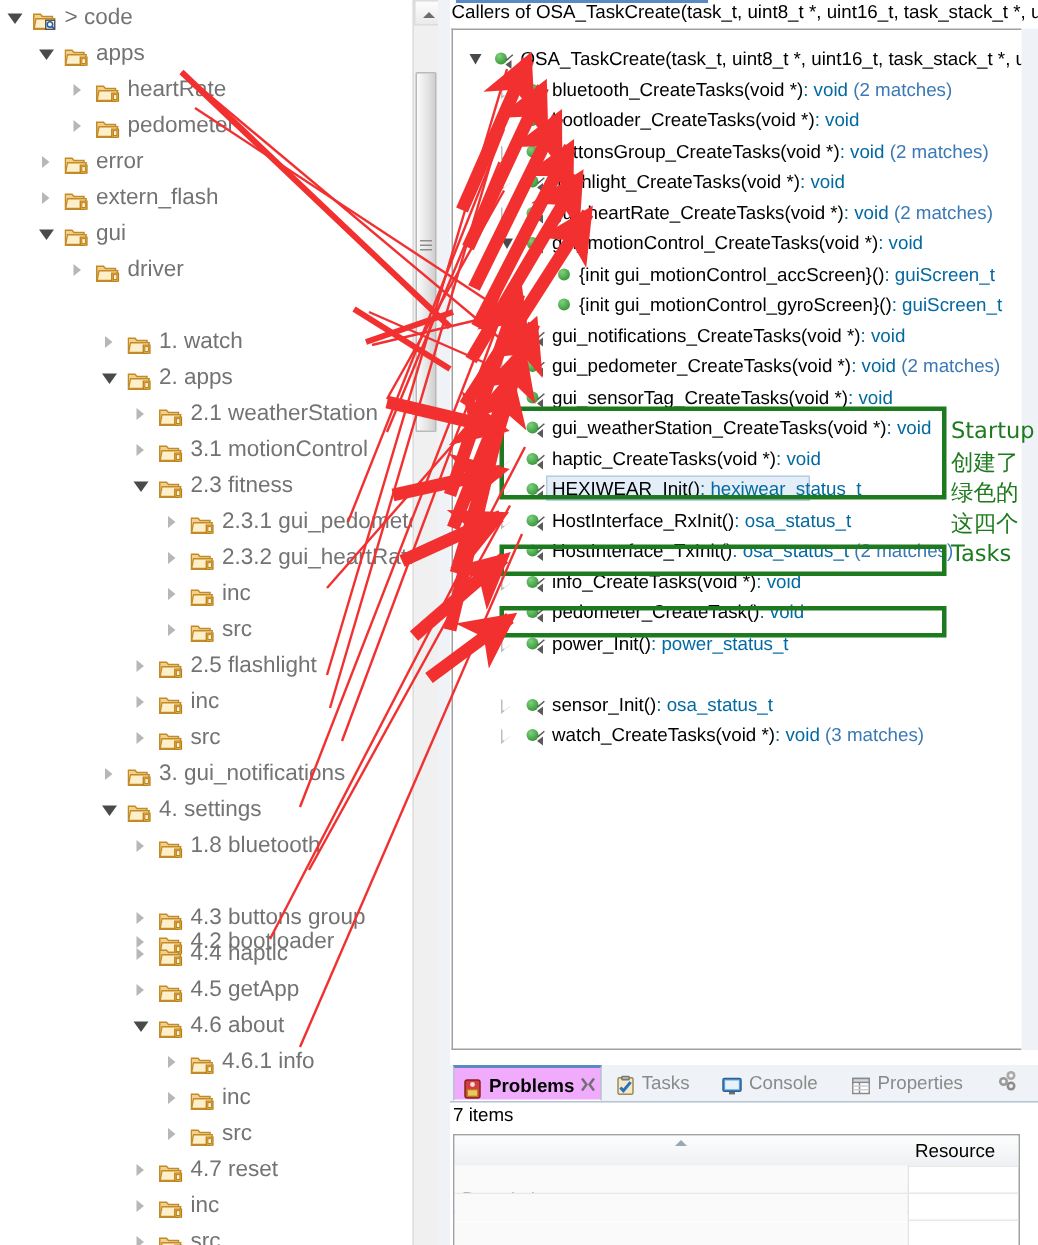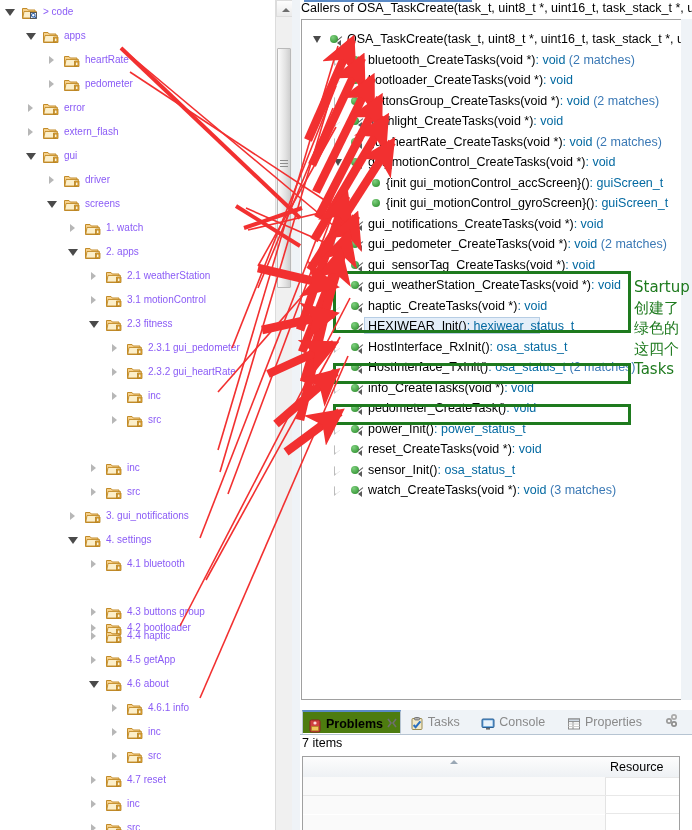--- a/index.html
+++ b/index.html
@@ -142,21 +142,21 @@
   }
   #pv-tabstrip{
     position:absolute;left:0;top:4px;width:392px;height:24px;
     background:#eff3f7;border-bottom:1px solid #b6c4d2;
   }
   .pv-tab{
     position:absolute;top:0;height:24px;line-height:24px;font-size:12.5px;
     white-space:nowrap;
   }
   .pv-tab.active{
-    background:#4d7c0f;border:1px solid #b6c4d2;border-bottom:1px solid #fff;
+    background:#f0abfc;border:1px solid #b6c4d2;border-bottom:1px solid #fff;
     border-top:2px solid #5a8ac6;box-sizing:border-box;color:#000;font-weight:bold;
   }
   .pv-tab.inactive{color:#8a8a8a;}
   .tabicon{position:absolute;left:5px;top:5px;width:14px;height:14px;}
   .pv-tab .tl{position:absolute;top:0;}
   .closeX{
     position:absolute;top:6px;width:10px;height:10px;color:#666;font-size:11px;
     line-height:10px;
   }
   #pv-count{
@@ -186,21 +186,21 @@
     position:absolute;left:0;width:100%;height:1px;background:#e8e8e8;
   }
   .pv-colline{
     position:absolute;top:20px;width:1px;bottom:0;background:#e3e3e3;
   }
   #pv-gear{position:absolute;right:12px;top:7px;width:17px;height:15px;}
 
   
   .tr-row{
     position:absolute;left:0;height:24px;line-height:24px;
-    white-space:nowrap;font-size:10px;color:#8b5cf6;
+    white-space:nowrap;font-size:15px;color:#737373;
   }
   .tr-tw{position:absolute;top:8px;width:9px;height:9px;}
   .tr-tw span.c{
     position:absolute;left:1px;top:0;width:0;height:0;
     border-top:4.5px solid transparent;border-bottom:4.5px solid transparent;
     border-left:5.5px solid #b7b7b7;
   }
   .tr-tw span.e{
     position:absolute;left:-1px;top:1px;width:0;height:0;
     border-left:5px solid transparent;border-right:5px solid transparent;
@@ -311,32 +311,20 @@
         <span class="c"></span>
       </span>
       <span class="folder" style="left: 64px;"><svg width="16" height="14" viewBox="0 0 16 14">
           <path d="M0.5 2.5 L5 2.5 L6.3 4 L13 4 L13 12.5 L0.5 12.5 Z" fill="#f6d08a" stroke="#c28b28" stroke-width="1"></path>
           <path d="M2 5.5 L14.5 5.5 L12.8 12 L0.8 12 Z" fill="#fcefca" stroke="#c28b28" stroke-width="0.9"></path>
           <path d="M10.5 7 L15 7 L15 12.5 L10.5 12.5 Z" fill="#f2b23c" stroke="#b37d1c" stroke-width="0.8"></path>
           <rect x="11.6" y="8.1" width="2.3" height="3.2" fill="#fdf3d6" stroke="#b37d1c" stroke-width="0.6"></rect>
         </svg></span>
       <span class="tr-label" style="left: 85px;">driver</span>
     </div>
-    <div class="tr-row" style="top: 192px; left: 0px; width: 275px;">
-      <span class="tr-tw" style="left: 48px;">
-        <span class="e"></span>
-      </span>
-      <span class="folder" style="left: 64px;"><svg width="16" height="14" viewBox="0 0 16 14">
-          <path d="M0.5 2.5 L5 2.5 L6.3 4 L13 4 L13 12.5 L0.5 12.5 Z" fill="#f6d08a" stroke="#c28b28" stroke-width="1"></path>
-          <path d="M2 5.5 L14.5 5.5 L12.8 12 L0.8 12 Z" fill="#fcefca" stroke="#c28b28" stroke-width="0.9"></path>
-          <path d="M10.5 7 L15 7 L15 12.5 L10.5 12.5 Z" fill="#f2b23c" stroke="#b37d1c" stroke-width="0.8"></path>
-          <rect x="11.6" y="8.1" width="2.3" height="3.2" fill="#fdf3d6" stroke="#b37d1c" stroke-width="0.6"></rect>
-        </svg></span>
-      <span class="tr-label" style="left: 85px;">screens</span>
-    </div>
     <div class="tr-row" style="top: 216px; left: 0px; width: 275px;">
       <span class="tr-tw" style="left: 69px;">
         <span class="c"></span>
       </span>
       <span class="folder" style="left: 85px;"><svg width="16" height="14" viewBox="0 0 16 14">
           <path d="M0.5 2.5 L5 2.5 L6.3 4 L13 4 L13 12.5 L0.5 12.5 Z" fill="#f6d08a" stroke="#c28b28" stroke-width="1"></path>
           <path d="M2 5.5 L14.5 5.5 L12.8 12 L0.8 12 Z" fill="#fcefca" stroke="#c28b28" stroke-width="0.9"></path>
           <path d="M10.5 7 L15 7 L15 12.5 L10.5 12.5 Z" fill="#f2b23c" stroke="#b37d1c" stroke-width="0.8"></path>
           <rect x="11.6" y="8.1" width="2.3" height="3.2" fill="#fdf3d6" stroke="#b37d1c" stroke-width="0.6"></rect>
         </svg></span>
@@ -431,20 +419,32 @@
         <span class="c"></span>
       </span>
       <span class="folder" style="left: 127px;"><svg width="16" height="14" viewBox="0 0 16 14">
           <path d="M0.5 2.5 L5 2.5 L6.3 4 L13 4 L13 12.5 L0.5 12.5 Z" fill="#f6d08a" stroke="#c28b28" stroke-width="1"></path>
           <path d="M2 5.5 L14.5 5.5 L12.8 12 L0.8 12 Z" fill="#fcefca" stroke="#c28b28" stroke-width="0.9"></path>
           <path d="M10.5 7 L15 7 L15 12.5 L10.5 12.5 Z" fill="#f2b23c" stroke="#b37d1c" stroke-width="0.8"></path>
           <rect x="11.6" y="8.1" width="2.3" height="3.2" fill="#fdf3d6" stroke="#b37d1c" stroke-width="0.6"></rect>
         </svg></span>
       <span class="tr-label" style="left: 148px;">src</span>
     </div>
+    <div class="tr-row" style="top: 432px; left: 0px; width: 275px;">
+      <span class="tr-tw" style="left: 90px;">
+        <span class="c"></span>
+      </span>
+      <span class="folder" style="left: 106px;"><svg width="16" height="14" viewBox="0 0 16 14">
+          <path d="M0.5 2.5 L5 2.5 L6.3 4 L13 4 L13 12.5 L0.5 12.5 Z" fill="#f6d08a" stroke="#c28b28" stroke-width="1"></path>
+          <path d="M2 5.5 L14.5 5.5 L12.8 12 L0.8 12 Z" fill="#fcefca" stroke="#c28b28" stroke-width="0.9"></path>
+          <path d="M10.5 7 L15 7 L15 12.5 L10.5 12.5 Z" fill="#f2b23c" stroke="#b37d1c" stroke-width="0.8"></path>
+          <rect x="11.6" y="8.1" width="2.3" height="3.2" fill="#fdf3d6" stroke="#b37d1c" stroke-width="0.6"></rect>
+        </svg></span>
+      <span class="tr-label" style="left: 127px;">2.5 flashlight</span>
+    </div>
     <div class="tr-row" style="top: 456px; left: 0px; width: 275px;">
       <span class="tr-tw" style="left: 90px;">
         <span class="c"></span>
       </span>
       <span class="folder" style="left: 106px;"><svg width="16" height="14" viewBox="0 0 16 14">
           <path d="M0.5 2.5 L5 2.5 L6.3 4 L13 4 L13 12.5 L0.5 12.5 Z" fill="#f6d08a" stroke="#c28b28" stroke-width="1"></path>
           <path d="M2 5.5 L14.5 5.5 L12.8 12 L0.8 12 Z" fill="#fcefca" stroke="#c28b28" stroke-width="0.9"></path>
           <path d="M10.5 7 L15 7 L15 12.5 L10.5 12.5 Z" fill="#f2b23c" stroke="#b37d1c" stroke-width="0.8"></path>
           <rect x="11.6" y="8.1" width="2.3" height="3.2" fill="#fdf3d6" stroke="#b37d1c" stroke-width="0.6"></rect>
         </svg></span>
@@ -489,21 +489,21 @@
     <div class="tr-row" style="top: 552px; left: 0px; width: 275px;">
       <span class="tr-tw" style="left: 90px;">
         <span class="c"></span>
       </span>
       <span class="folder" style="left: 106px;"><svg width="16" height="14" viewBox="0 0 16 14">
           <path d="M0.5 2.5 L5 2.5 L6.3 4 L13 4 L13 12.5 L0.5 12.5 Z" fill="#f6d08a" stroke="#c28b28" stroke-width="1"></path>
           <path d="M2 5.5 L14.5 5.5 L12.8 12 L0.8 12 Z" fill="#fcefca" stroke="#c28b28" stroke-width="0.9"></path>
           <path d="M10.5 7 L15 7 L15 12.5 L10.5 12.5 Z" fill="#f2b23c" stroke="#b37d1c" stroke-width="0.8"></path>
           <rect x="11.6" y="8.1" width="2.3" height="3.2" fill="#fdf3d6" stroke="#b37d1c" stroke-width="0.6"></rect>
         </svg></span>
-      <span class="tr-label" style="left: 127px;">4.1 bluetooth</span>
+      <span class="tr-label" style="left: 127px;">1.8 bluetooth</span>
     </div>
     <div class="tr-row" style="top: 576px; left: 0px; width: 275px; margin-top: 40px;">
       <span class="tr-tw" style="left: 90px;">
         <span class="c"></span>
       </span>
       <span class="folder" style="left: 106px;"><svg width="16" height="14" viewBox="0 0 16 14">
           <path d="M0.5 2.5 L5 2.5 L6.3 4 L13 4 L13 12.5 L0.5 12.5 Z" fill="#f6d08a" stroke="#c28b28" stroke-width="1"></path>
           <path d="M2 5.5 L14.5 5.5 L12.8 12 L0.8 12 Z" fill="#fcefca" stroke="#c28b28" stroke-width="0.9"></path>
           <path d="M10.5 7 L15 7 L15 12.5 L10.5 12.5 Z" fill="#f2b23c" stroke="#b37d1c" stroke-width="0.8"></path>
           <rect x="11.6" y="8.1" width="2.3" height="3.2" fill="#fdf3d6" stroke="#b37d1c" stroke-width="0.6"></rect>
@@ -808,29 +808,20 @@
         <span class="lbl" style="left: 66px;"><span class="nm">power_Init()</span><span class="ret">: power_status_t</span></span>
       </div>
       <div class="ch-row" style="top: 378px; width: 378px;">
         <span class="twisty collapsed" style="left: 32px;">
           <span class="o"></span>
           <span></span>
         </span>
         <span class="dot" style="left: 49px;"></span>
         <span class="callarrow" style="left: 56px;"></span>
         <span class="lbl" style="left: 66px;"><span class="nm">pedometer_CreateTask()</span><span class="ret">: void</span></span>
-      </div>
-      <div class="ch-row" style="top: 419px; width: 378px;">
-        <span class="twisty collapsed" style="left: 32px;">
-          <span class="o"></span>
-          <span></span>
-        </span>
-        <span class="dot" style="left: 49px;"></span>
-        <span class="callarrow" style="left: 56px;"></span>
-        <span class="lbl" style="left: 66px;"><span class="nm">reset_CreateTasks(void *)</span><span class="ret">: void</span></span>
       </div>
       <div class="ch-row" style="top: 439.5px; width: 378px;">
         <span class="twisty collapsed" style="left: 32px;">
           <span class="o"></span>
           <span></span>
         </span>
         <span class="dot" style="left: 49px;"></span>
         <span class="callarrow" style="left: 56px;"></span>
         <span class="lbl" style="left: 66px;"><span class="nm">sensor_Init()</span><span class="ret">: osa_status_t</span></span>
       </div>

